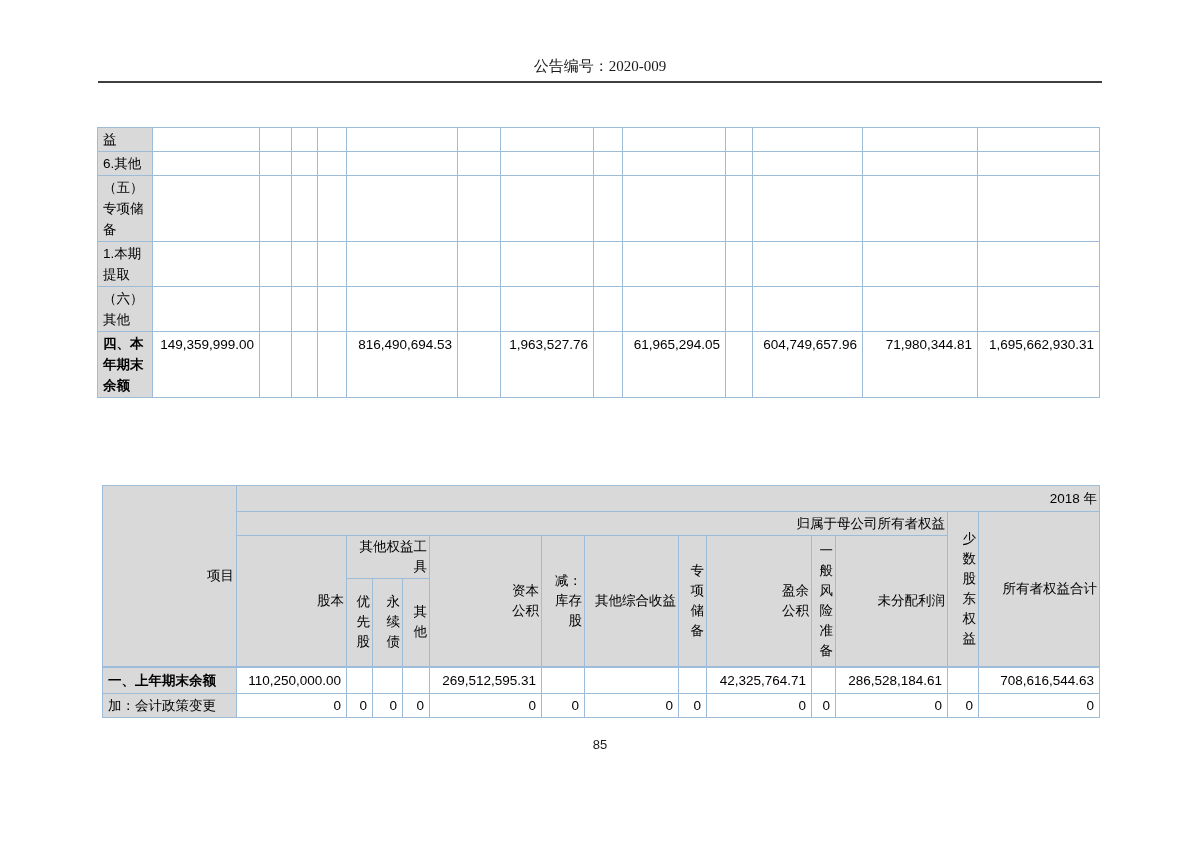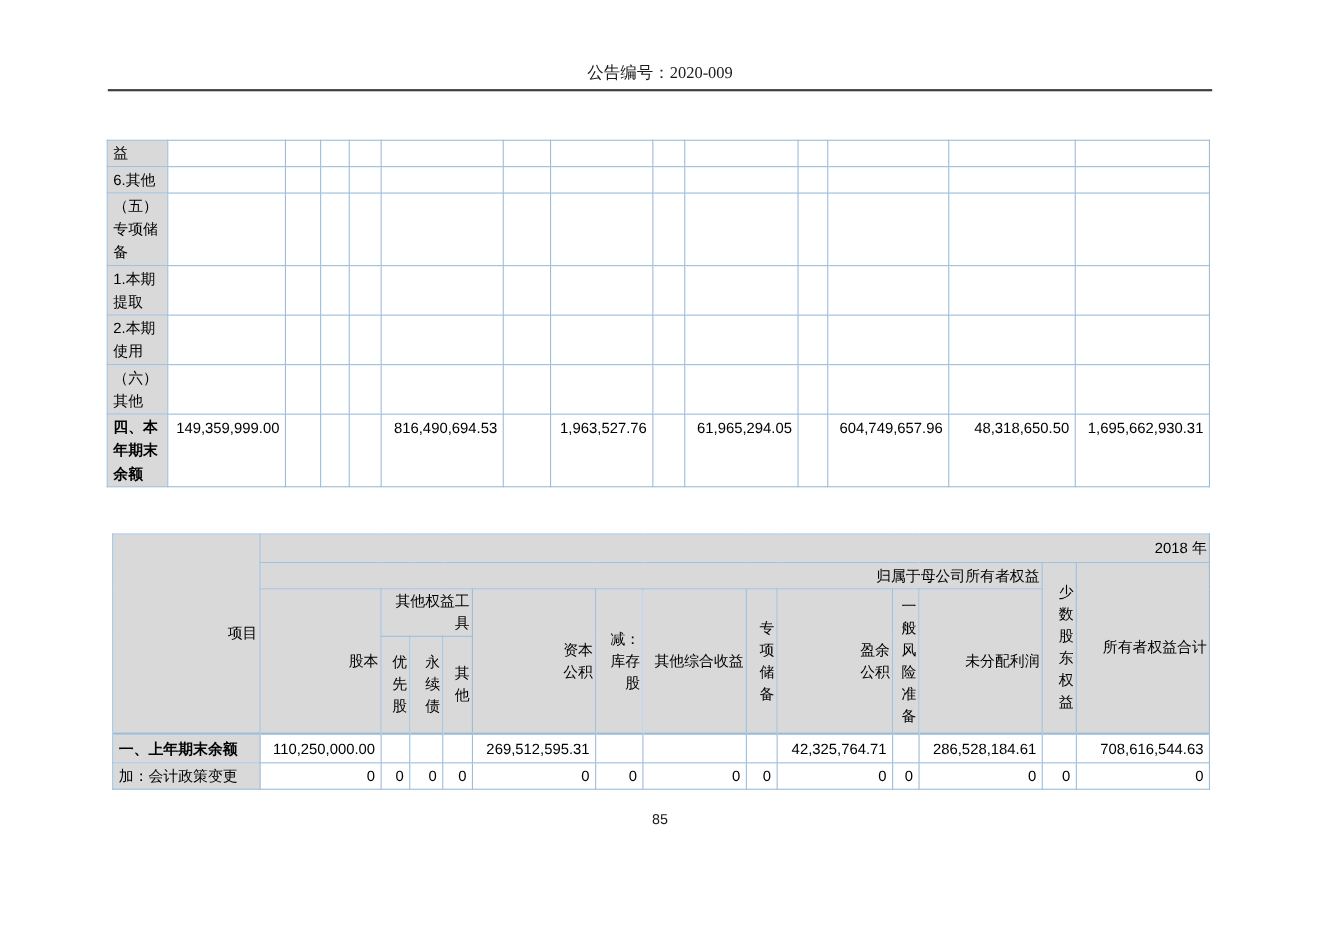--- a/index.html
+++ b/index.html
@@ -127,37 +127,20 @@
         <td class="num"></td>
         <td class="num"></td>
         <td class="num"></td>
         <td class="num"></td>
         <td class="num"></td>
         <td class="num"></td>
         <td class="num"></td>
         <td class="num"></td>
       </tr>
       <tr style="height: 45px;">
-        <td class="lbl">2.本期
-使用</td>
-        <td class="num"></td>
-        <td class="num"></td>
-        <td class="num"></td>
-        <td class="num"></td>
-        <td class="num"></td>
-        <td class="num"></td>
-        <td class="num"></td>
-        <td class="num"></td>
-        <td class="num"></td>
-        <td class="num"></td>
-        <td class="num"></td>
-        <td class="num"></td>
-        <td class="num"></td>
-      </tr>
-      <tr style="height: 45px;">
         <td class="lbl">（六）
 其他</td>
         <td class="num"></td>
         <td class="num"></td>
         <td class="num"></td>
         <td class="num"></td>
         <td class="num"></td>
         <td class="num"></td>
         <td class="num"></td>
         <td class="num"></td>
@@ -175,21 +158,21 @@
         <td class="num"></td>
         <td class="num"></td>
         <td class="num"></td>
         <td class="num">816,490,694.53</td>
         <td class="num"></td>
         <td class="num">1,963,527.76</td>
         <td class="num"></td>
         <td class="num">61,965,294.05</td>
         <td class="num"></td>
         <td class="num">604,749,657.96</td>
-        <td class="num">48,318,650.50</td>
+        <td class="num">71,980,344.81</td>
         <td class="num">1,695,662,930.31</td>
       </tr>
     </tbody>
 </table>
 
 <table id="main-table">
   <colgroup>
     <col style="width:134px">
       <col style="width:110px">
       <col style="width:26px">

